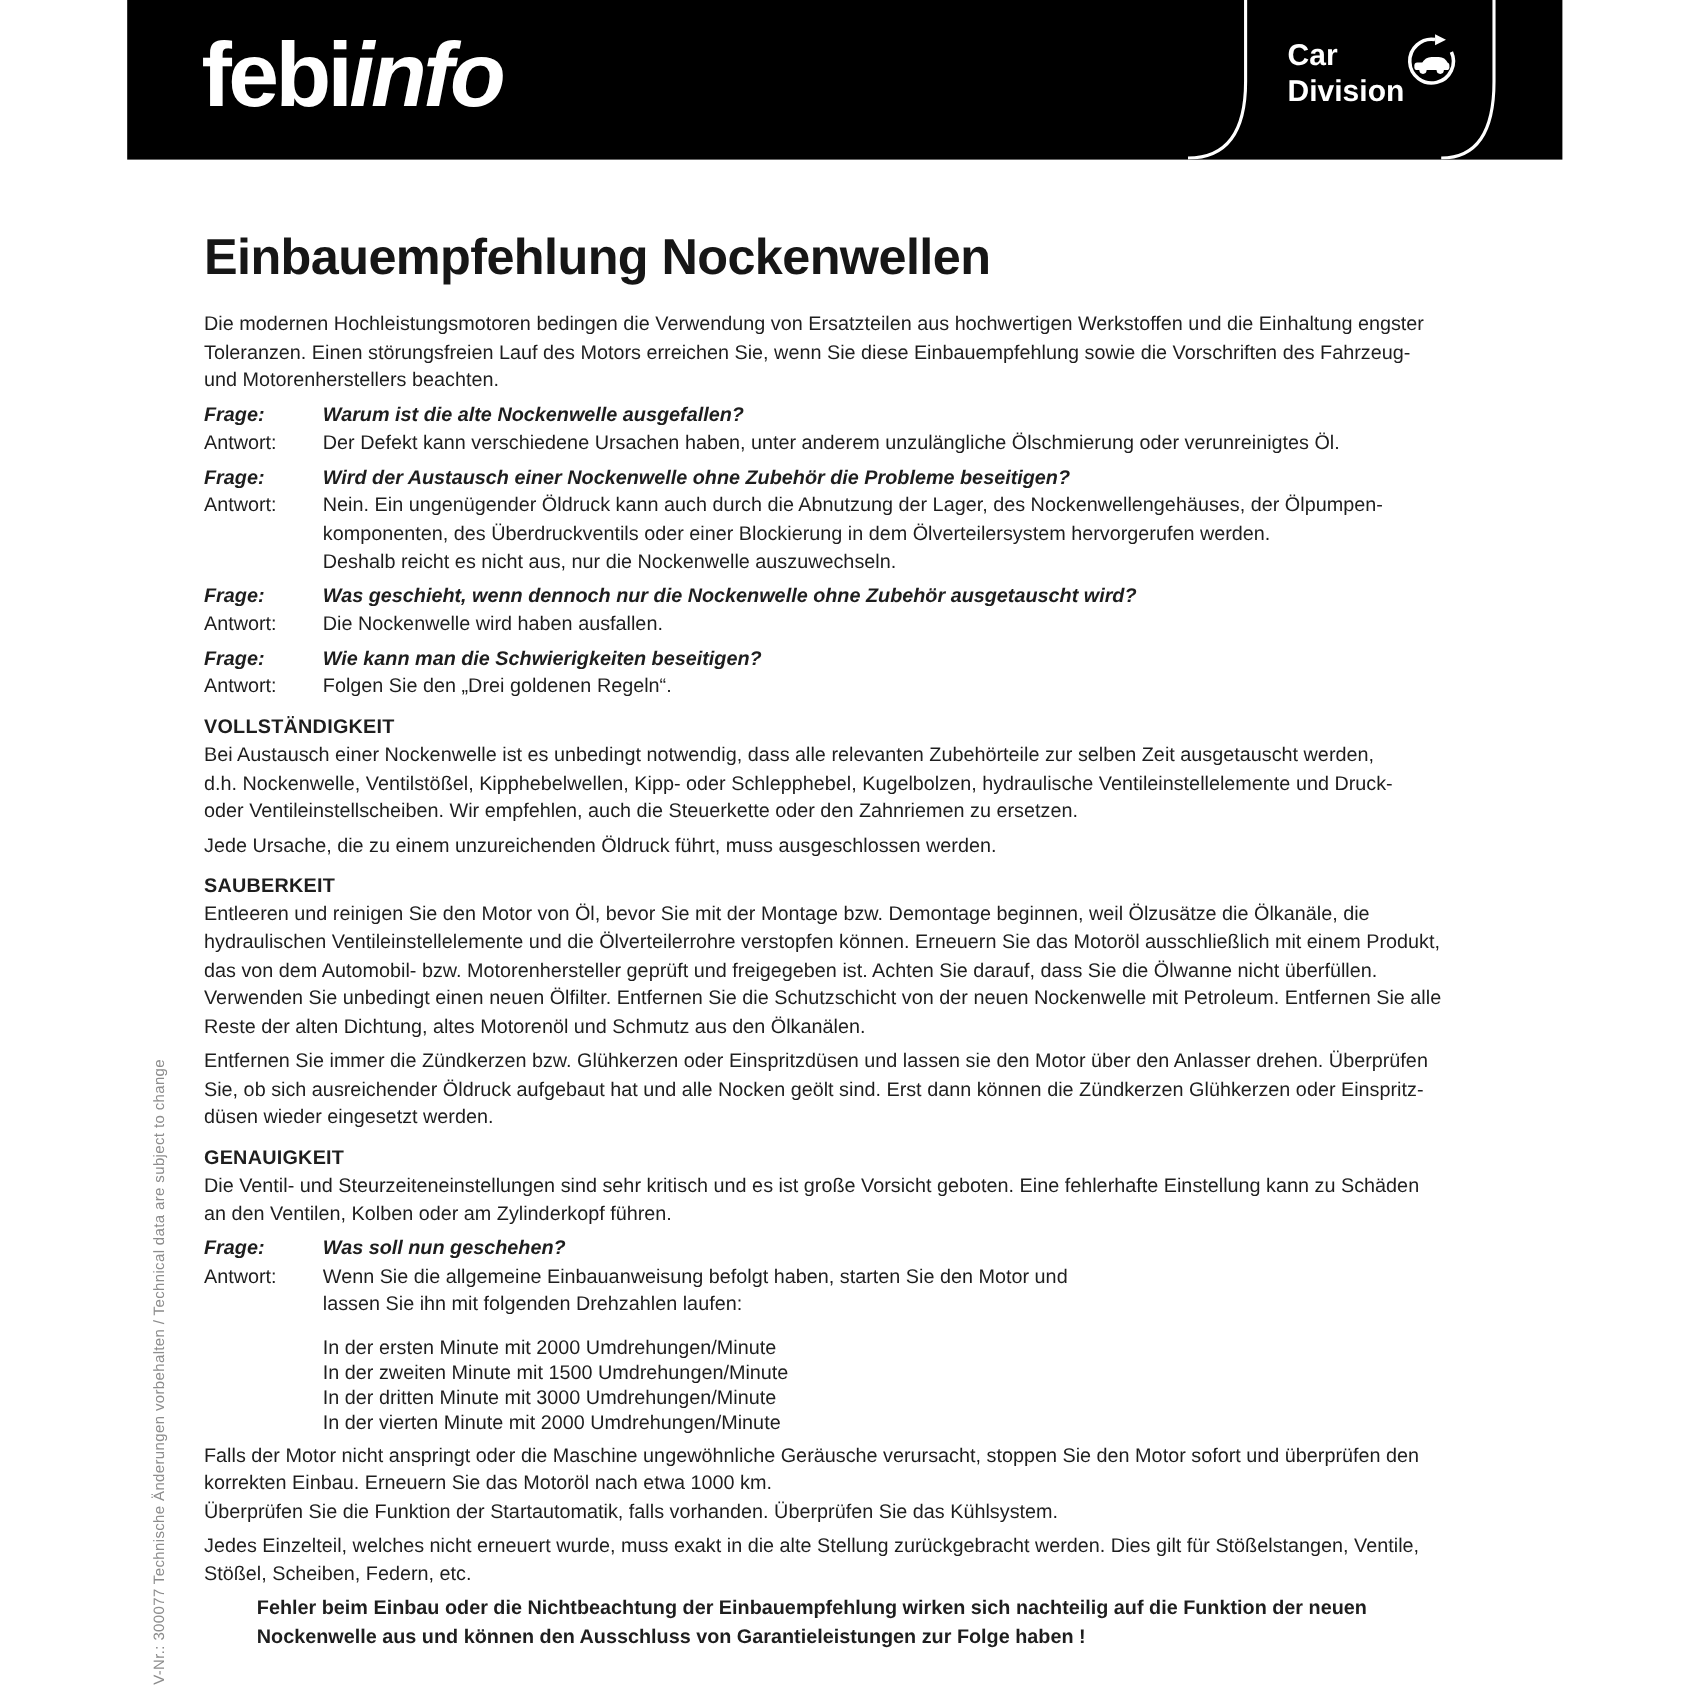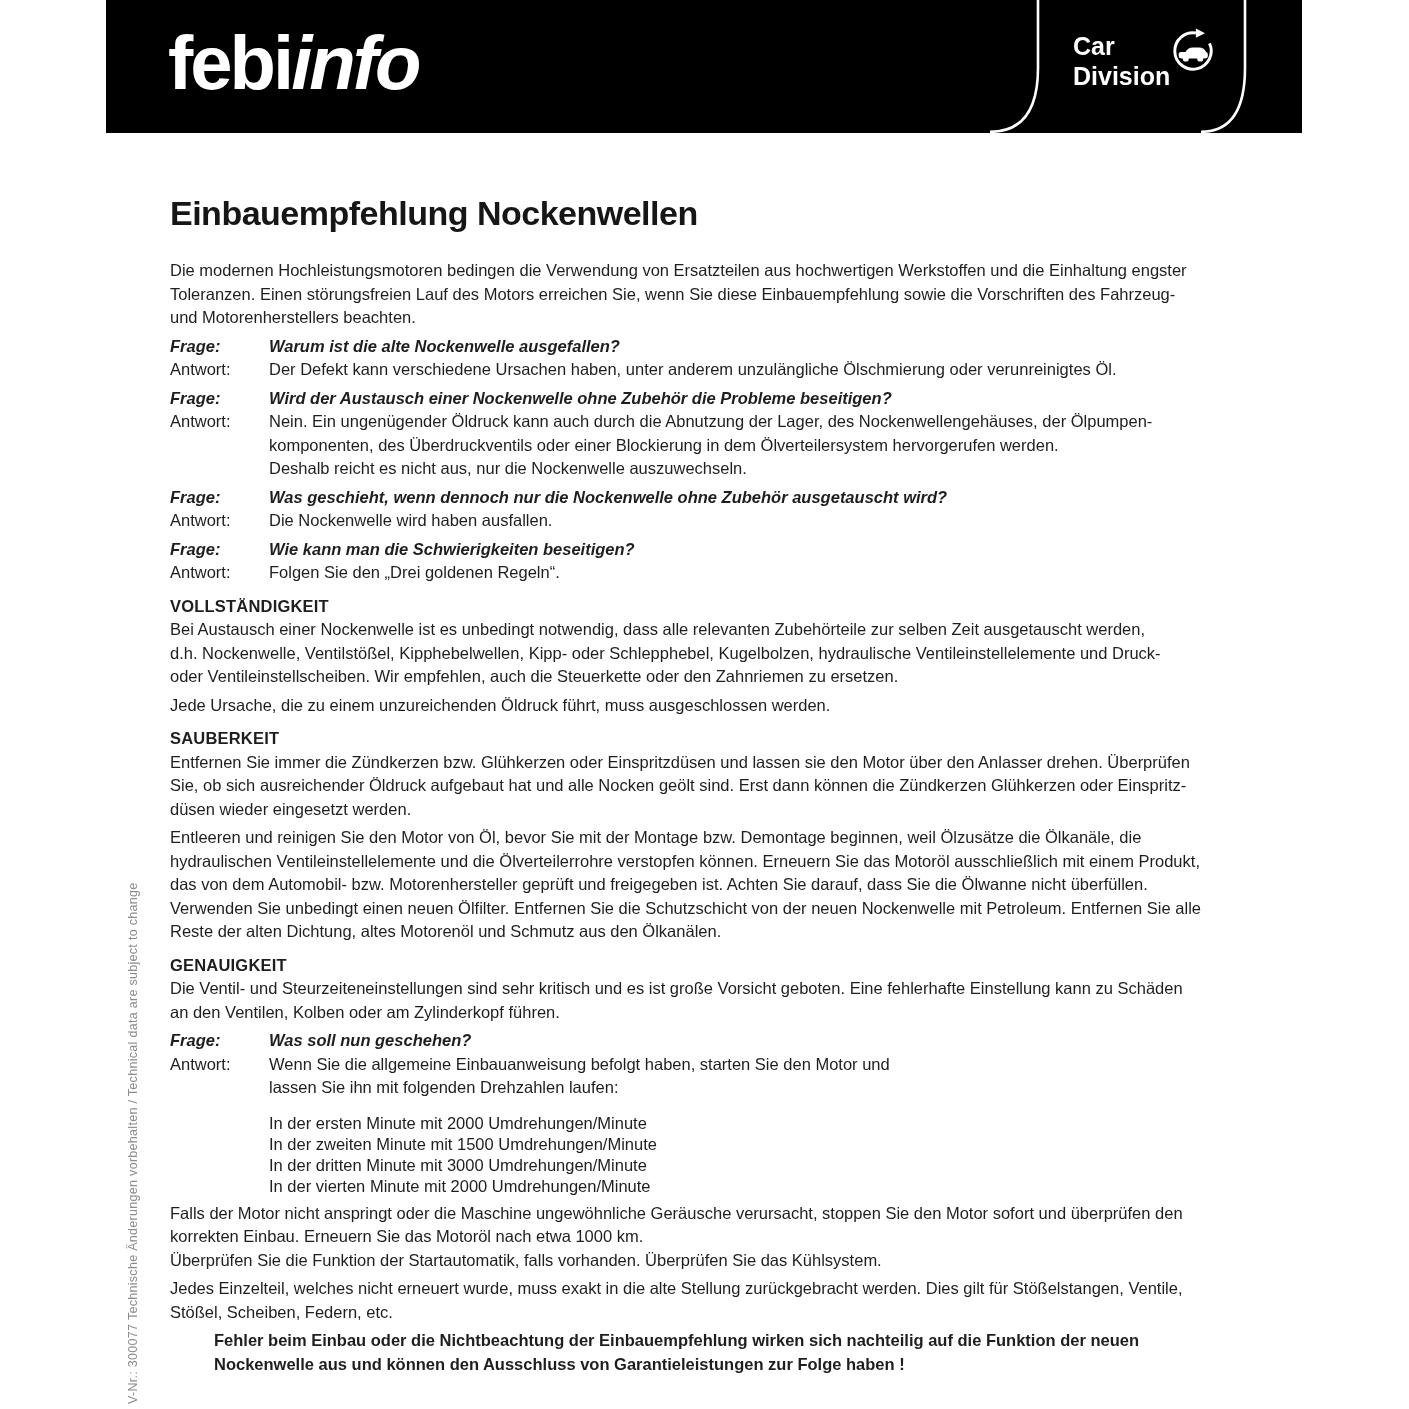--- a/index.html
+++ b/index.html
@@ -19,21 +19,21 @@
   .division span{display:block;}
   .caricon{position:absolute;left:1064px;top:27px;width:46px;height:46px;}
 
   
   .vnote{position:absolute;left:126px;top:1404px;transform:rotate(-90deg);
          transform-origin:0 0;white-space:nowrap;font-size:12.5px;letter-spacing:.3px;
          color:#8c8c8c;}
 
   
   .content{position:absolute;left:170px;top:194px;width:1090px;font-size:16.5px;line-height:23.5px;}
-  h1{margin:0 0 26px 0;font-size:34px;line-height:39px;font-weight:bold;letter-spacing:-.5px;color:#161616;}
+  h1{margin:0 0 26px 0;font-size:42px;line-height:39px;font-weight:bold;letter-spacing:-.5px;color:#161616;}
   .lines{white-space:pre-line;}
   p{margin:0 0 5px 0;}
   h2{margin:10px 0 0 0;font-size:16.5px;line-height:23.5px;font-weight:bold;letter-spacing:.2px;}
   .qa{display:grid;grid-template-columns:99px 1fr;margin:0 0 5px 0;}
   .qa .q{font-weight:bold;font-style:italic;}
   .rpm{grid-column:2;margin-top:13px;line-height:21px;}
   .closing-bold{font-weight:bold;margin-left:44px;}
 </style>
 </head>
 <body>
@@ -104,28 +104,28 @@
       <div class="lines">Folgen Sie den „Drei goldenen Regeln“.</div>
     </div>
 
     <h2>VOLLSTÄNDIGKEIT</h2>
     <p class="lines">Bei Austausch einer Nockenwelle ist es unbedingt notwendig, dass alle relevanten Zubehörteile zur selben Zeit ausgetauscht werden,
 d.h. Nockenwelle, Ventilstößel, Kipphebelwellen, Kipp- oder Schlepphebel, Kugelbolzen, hydraulische Ventileinstellelemente und Druck-
 oder Ventileinstellscheiben. Wir empfehlen, auch die Steuerkette oder den Zahnriemen zu ersetzen.</p>
     <p class="lines">Jede Ursache, die zu einem unzureichenden Öldruck führt, muss ausgeschlossen werden.</p>
 
     <h2>SAUBERKEIT</h2>
-    <p class="lines">Entfernen Sie immer die Zündkerzen bzw. Glühkerzen oder Einspritzdüsen und lassen sie den Motor über den Anlasser drehen. Überprüfen
-Sie, ob sich ausreichender Öldruck aufgebaut hat und alle Nocken geölt sind. Erst dann können die Zündkerzen Glühkerzen oder Einspritz-
-düsen wieder eingesetzt werden.</p>
     <p class="lines">Entleeren und reinigen Sie den Motor von Öl, bevor Sie mit der Montage bzw. Demontage beginnen, weil Ölzusätze die Ölkanäle, die
 hydraulischen Ventileinstellelemente und die Ölverteilerrohre verstopfen können. Erneuern Sie das Motoröl ausschließlich mit einem Produkt,
 das von dem Automobil- bzw. Motorenhersteller geprüft und freigegeben ist. Achten Sie darauf, dass Sie die Ölwanne nicht überfüllen.
 Verwenden Sie unbedingt einen neuen Ölfilter. Entfernen Sie die Schutzschicht von der neuen Nockenwelle mit Petroleum. Entfernen Sie alle
 Reste der alten Dichtung, altes Motorenöl und Schmutz aus den Ölkanälen.</p>
+    <p class="lines">Entfernen Sie immer die Zündkerzen bzw. Glühkerzen oder Einspritzdüsen und lassen sie den Motor über den Anlasser drehen. Überprüfen
+Sie, ob sich ausreichender Öldruck aufgebaut hat und alle Nocken geölt sind. Erst dann können die Zündkerzen Glühkerzen oder Einspritz-
+düsen wieder eingesetzt werden.</p>
 
     <h2>GENAUIGKEIT</h2>
     <p class="lines">Die Ventil- und Steurzeiteneinstellungen sind sehr kritisch und es ist große Vorsicht geboten. Eine fehlerhafte Einstellung kann zu Schäden
 an den Ventilen, Kolben oder am Zylinderkopf führen.</p>
 
     <div class="qa">
       <div class="q">Frage:</div>
       <div class="q lines">Was soll nun geschehen?</div>
       <div>Antwort:</div>
       <div class="lines">Wenn Sie die allgemeine Einbauanweisung befolgt haben, starten Sie den Motor und

